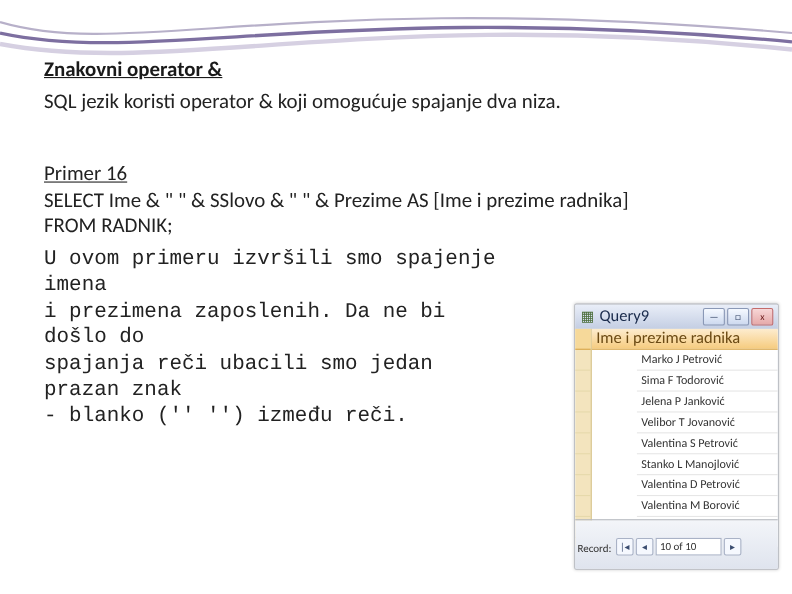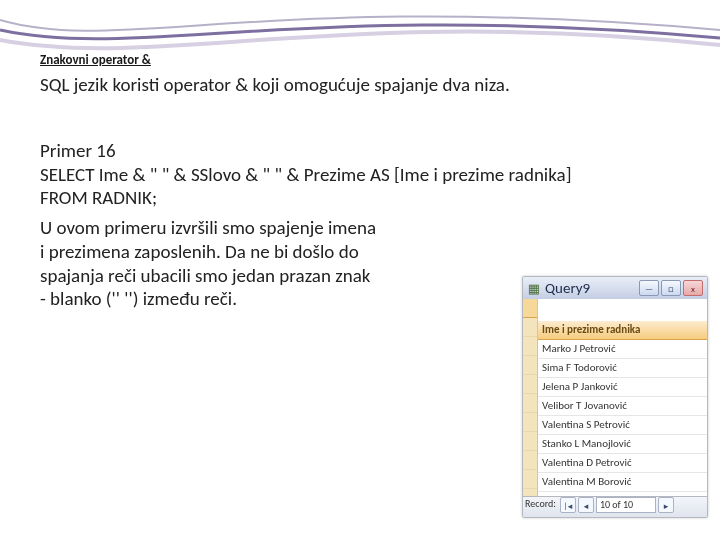--- a/index.html
+++ b/index.html
@@ -21,39 +21,41 @@
     height: 60px;
     pointer-events: none;
   }
   .content {
     position: absolute;
     top: 52px;
     left: 40px;
     right: 40px;
   }
   .title {
-    font-size: 13px;
+    font-size: 19px;
     font-weight: 600;
     color: #1a1a1a;
     text-decoration: underline;
   }
   .p {
     font-size: 19px;
     line-height: 1.25;
     margin-top: 6px;
     color: #222;
   }
   .example-label {
+    text-decoration: underline;
     font-size: 19px;
   }
   .block2 {
     margin-top: 42px;
   }
   .block3 {
     max-width: 420px;
+    font-family: Liberation Mono, monospace;
   }
 
   
   .qwin {
     position: absolute;
     right: 12px;
     bottom: 22px;
     width: 184px;
     height: 240px;
     border: 1px solid #b5b8bf;
@@ -108,53 +110,53 @@
   .qwin .col {
     flex:1;
     display:flex;
     flex-direction: column;
   }
   .qwin .chead {
     background: linear-gradient(#fdeccf,#f6cc7f);
     border-bottom:1px solid #d8a64a;
     height: 18px;
     line-height: 18px;
-    font-size: 11px;
+    font-size: 15px;
     color: #6b4a14;
     padding: 0 4px;
-    font-weight: 700;
-    margin-top: 22px;
+    font-weight: 400;
   }
   .qwin .cell {
     height: 18px;
     line-height: 18px;
     padding: 0 4px;
     font-size: 11px;
     color: #333;
     border-bottom: 1px solid #e6e6e6;
     white-space: nowrap;
     overflow: hidden;
+    margin-left: 41px;
   }
   .qwin .colselector .rs {
     height: 18px;
     border-bottom: 1px solid #e6d9ab;
   }
   .qwin .colselector .rs.hd {
     background: #f6d99a;
     border-bottom: 1px solid #d8a64a;
   }
   .qwin .navbar {
     position:absolute;
     left:0; right:0; bottom:0;
     height:20px;
     background: linear-gradient(#f3f5f9,#dfe4ee);
     border-top:1px solid #b5b8bf;
     display:flex;
-    align-items:flex-start;
-    padding: 0 2px;
+    align-items:flex-end;
+    padding: 12px 2px;
     font-size: 10px;
     color:#333;
     gap: 2px;
   }
   .qwin .navbar .nlabel { margin-right: 2px; }
   .qwin .navbar .nbtn {
     width: 14px; height: 14px;
     border: 1px solid #a9b2c6;
     background: #f5f8fe;
     border-radius: 2px;

